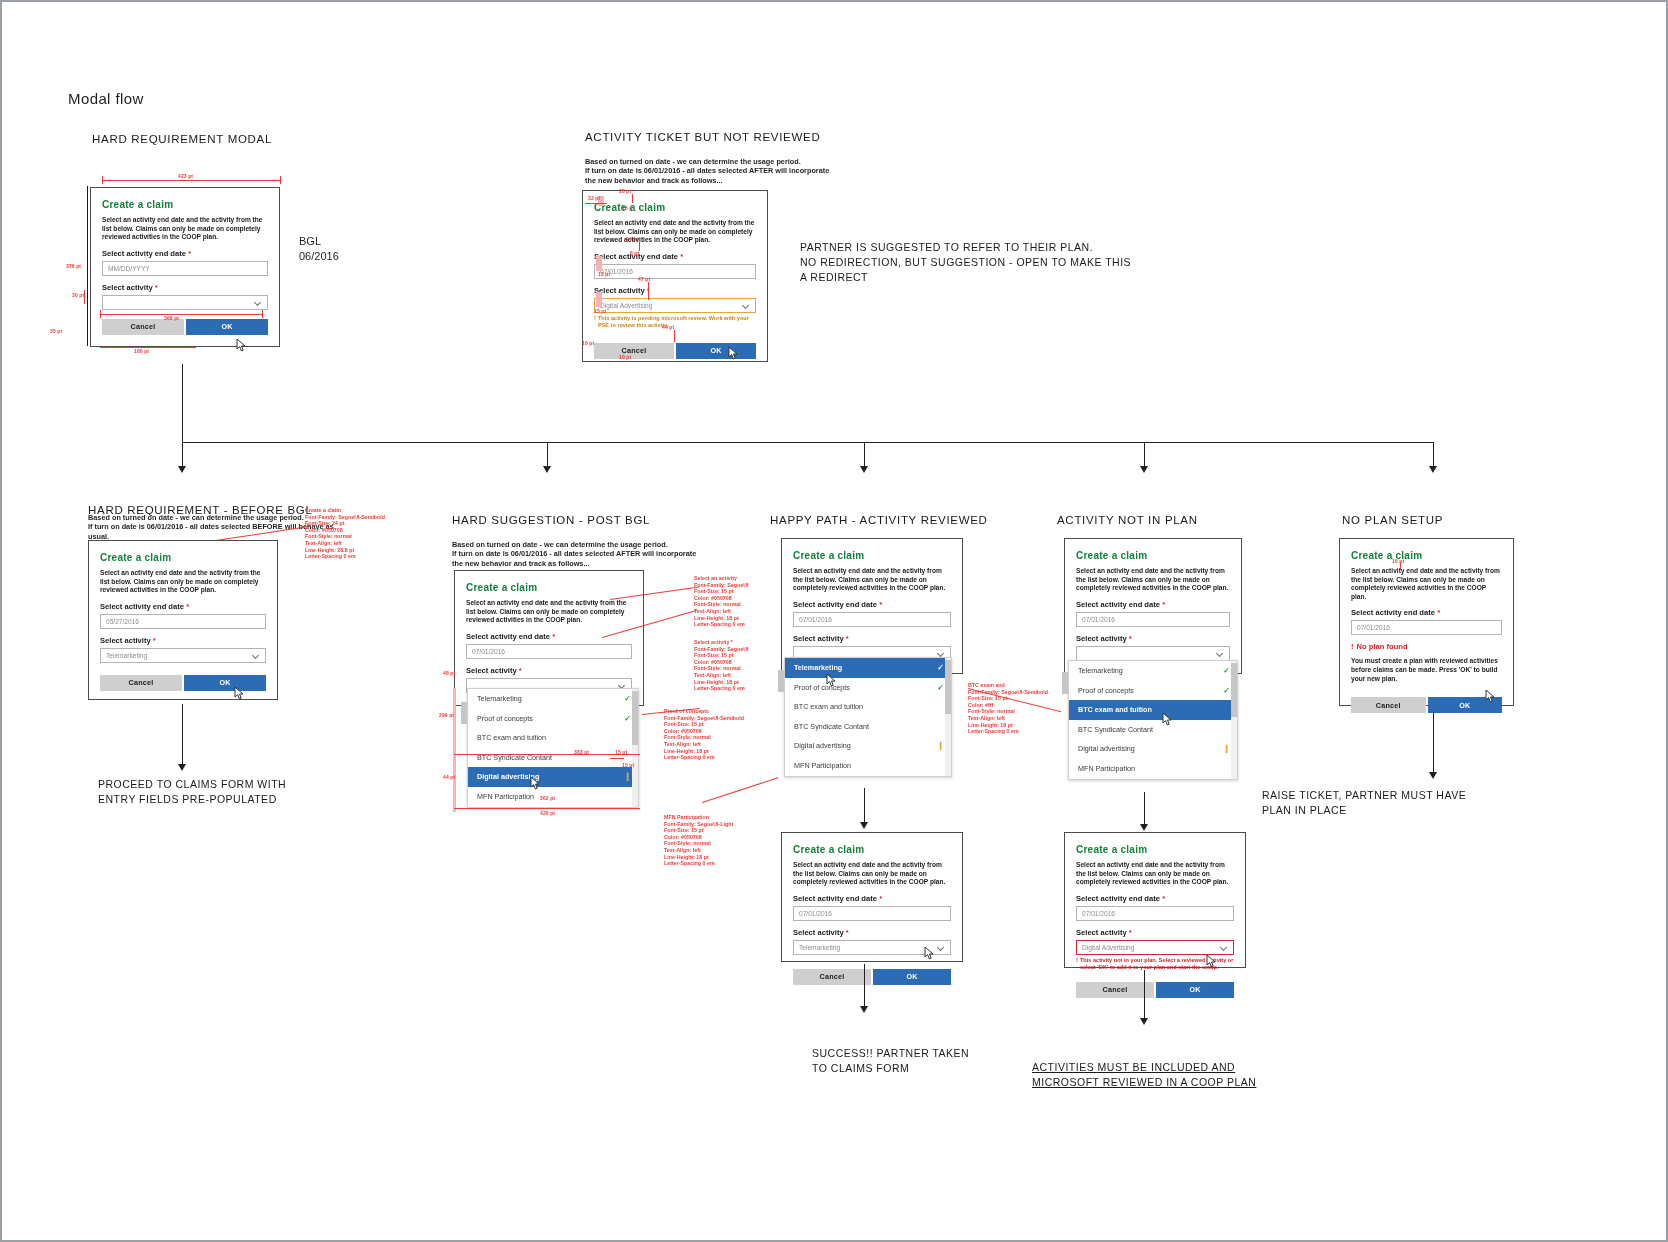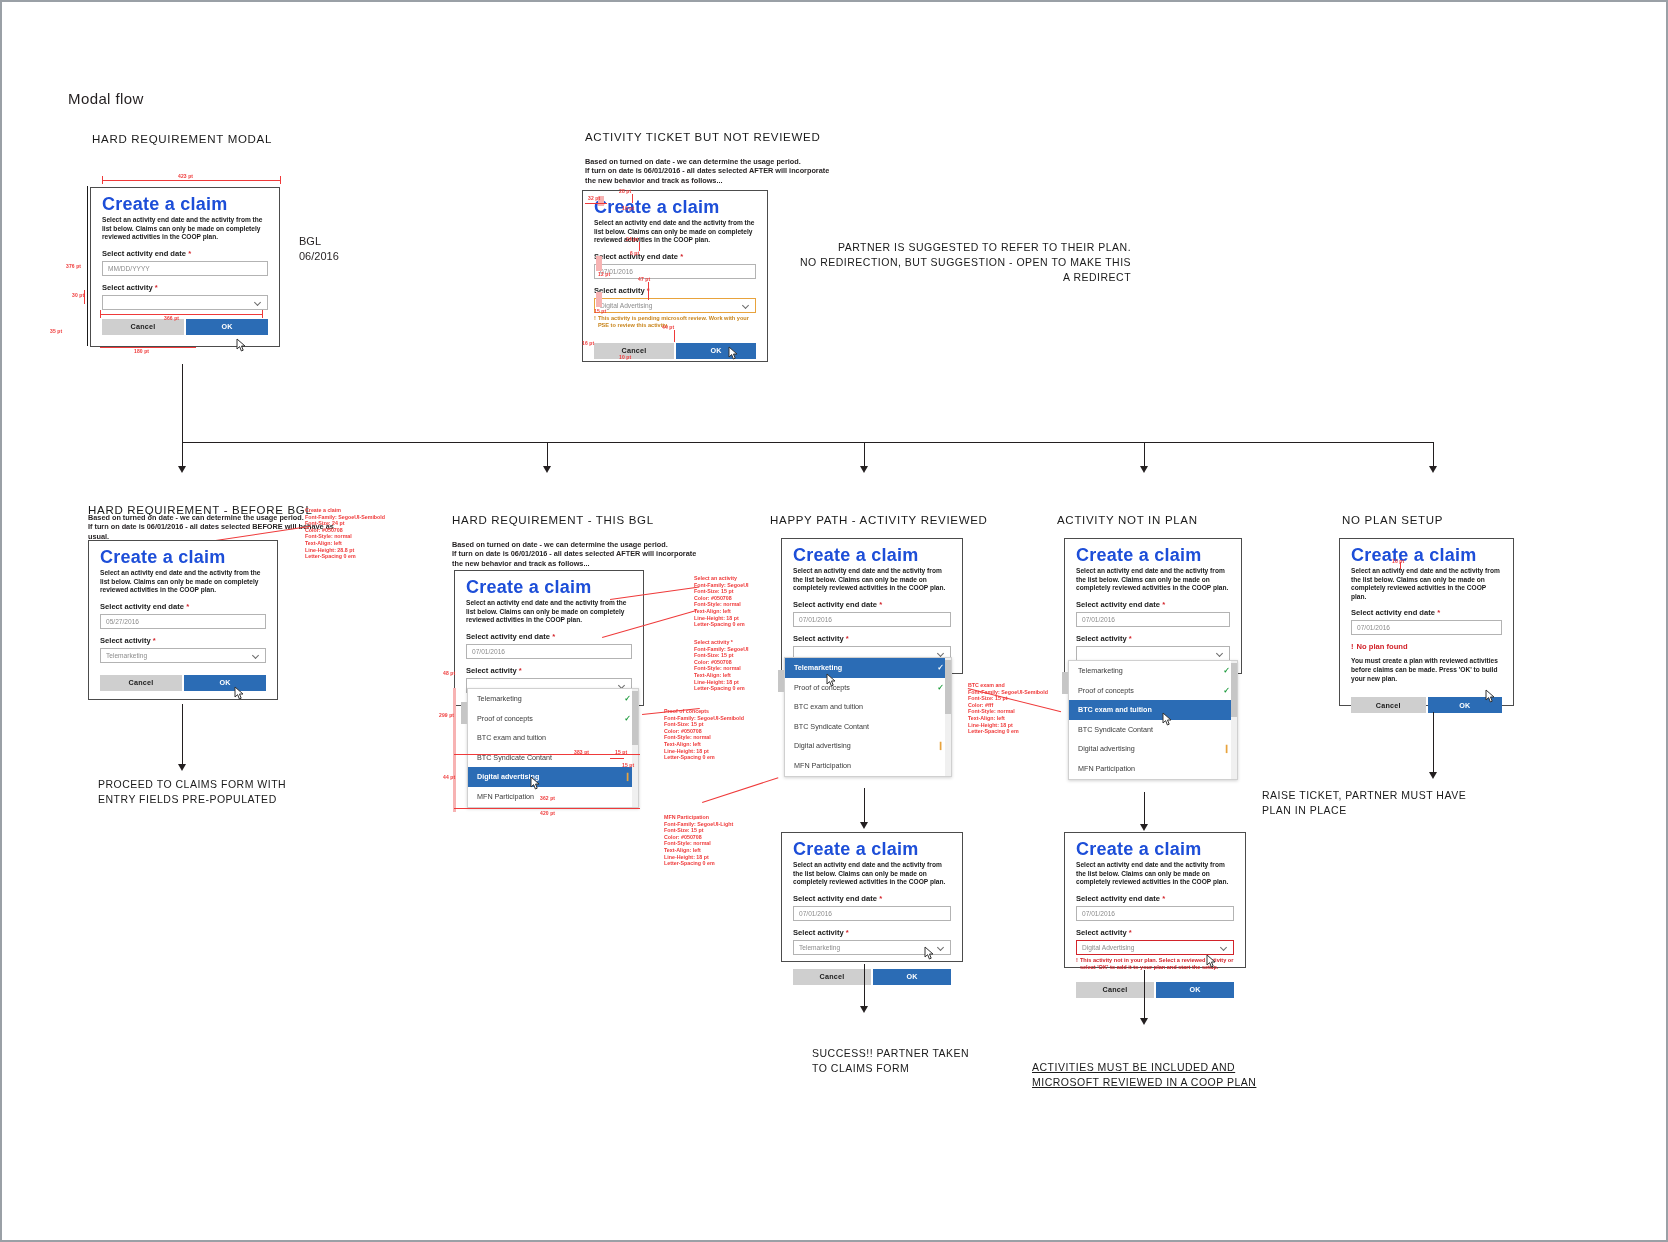--- a/index.html
+++ b/index.html
@@ -9,21 +9,21 @@
   
   .doc-title{position:absolute;left:30px;top:22px;font-size:27px;color:#231f20;letter-spacing:.1px;font-weight:400;}
   .section-label{position:absolute;font-size:15px;color:#231f20;letter-spacing:.4px;font-weight:400;}
   .stage-label{position:absolute;font-size:11.5px;color:#1a1a1a;letter-spacing:.7px;white-space:nowrap;}
   .caption{position:absolute;font-size:10.5px;color:#1a1a1a;letter-spacing:.5px;line-height:15px;white-space:pre-line;}
   .note{position:absolute;font-size:7.3px;color:#231f20;line-height:9.4px;white-space:pre-line;font-weight:600;}
 
   
   .modal{position:absolute;background:#fff;border:1px solid #4c4c4c;box-sizing:border-box;}
   .m-pad{padding:9px 11px 0 11px;}
-  .m-title{font-size:18px;font-weight:700;color:#1d4ed8;letter-spacing:.25px;margin:0 0 4px 0;line-height:15px;}
+  .m-title{font-size:10px;font-weight:700;color:#15803d;letter-spacing:.25px;margin:0 0 4px 0;line-height:15px;}
   .m-desc{font-size:6.6px;font-weight:700;color:#1a1a1a;line-height:8.6px;margin:0 0 7px 0;}
   .m-lbl{font-size:7.6px;font-weight:700;color:#1a1a1a;margin:0 0 3px 0;}
   .m-lbl .req{color:#d2232a;font-weight:700;}
   .m-field{border:1px solid #b3b3b3;background:#fff;height:15px;font-size:6.6px;color:#8c8c8c;
            display:flex;align-items:center;padding:0 5px;box-sizing:border-box;margin:0 0 7px 0;}
   .m-select{border:1px solid #b3b3b3;background:#fff;height:15px;font-size:6.6px;color:#8c8c8c;
             display:flex;align-items:center;justify-content:space-between;padding:0 5px;box-sizing:border-box;}
   .m-select.err{border:1px solid #d2232a;}
   .m-select.warn{border:1px solid #e8a33d;}
   .chev{width:7px;height:7px;position:relative;flex:0 0 auto;}
@@ -161,21 +161,21 @@
   <div class="rtxt" style="left:596px;top:269px;">12 pt</div>
   <div class="rtxt" style="left:636px;top:274px;">47 pt</div>
   <div class="rl rlv" style="left:646px;top:280px;height:18px;"></div>
   <div class="rpink" style="left:594px;top:290px;width:6px;height:15px;"></div>
   <div class="rtxt" style="left:592px;top:306px;">15 pt</div>
   <div class="rtxt" style="left:660px;top:322px;">44 pt</div>
   <div class="rl rlv" style="left:672px;top:328px;height:12px;"></div>
   <div class="rtxt" style="left:580px;top:338px;">16 pt</div>
   <div class="rtxt" style="left:617px;top:352px;">10 pt</div>
 
-  <div class="caption" style="left:798px;top:238px;text-align:right;">PARTNER IS SUGGESTED TO REFER TO THEIR PLAN.
+  <div class="caption" style="left:798px;top:238px;">PARTNER IS SUGGESTED TO REFER TO THEIR PLAN.
 NO REDIRECTION, BUT SUGGESTION - OPEN TO MAKE THIS
 A REDIRECT</div>
 
   <div class="cv" style="left:180px;top:362px;height:78px;"></div>
   <div class="ch" style="left:180px;top:440px;width:1252px;"></div>
   <div class="cv" style="left:180px;top:440px;height:26px;"></div>
   <div class="arrowdown" style="left:176px;top:464px;"></div>
   <div class="cv" style="left:545px;top:440px;height:26px;"></div>
   <div class="arrowdown" style="left:541px;top:464px;"></div>
   <div class="cv" style="left:862px;top:440px;height:26px;"></div>
@@ -218,21 +218,21 @@
   </div>
   <svg class="cursor" style="left:232px;top:684px;" viewBox="0 0 11 14">
       <path d="M1 1 L1 11 L3.6 8.6 L5.4 13 L7.2 12.2 L5.5 8 L9 8 Z" fill="#fff" stroke="#333" stroke-width="1"></path>
     </svg>
 
   <div class="cv" style="left:180px;top:702px;height:62px;"></div>
   <div class="arrowdown" style="left:176px;top:762px;"></div>
   <div class="caption" style="left:96px;top:775px;">PROCEED TO CLAIMS FORM WITH
 ENTRY FIELDS PRE-POPULATED</div>
 
-  <div class="stage-label" style="left:450px;top:512px;">HARD REQUIREMENT - THIS BGL</div>
+  <div class="stage-label" style="left:450px;top:512px;">HARD SUGGESTION - POST BGL</div>
   <div class="note" style="left:450px;top:538px;">Based on turned on date - we can determine the usage period.
 If turn on date is 06/01/2016 - all dates selected AFTER will incorporate
 the new behavior and track as follows...</div>
 
   <div class="modal" style="left:452px;top:568px;width:190px;height:136px;">
     <div class="m-pad">
       <div class="m-title">Create a claim</div>
       <div class="m-desc">Select an activity end date and the activity from the list below. Claims can only be made on completely reviewed activities in the COOP plan.</div>
       <div class="m-lbl"><span>Select activity end date</span> <span class="req">*</span></div>
       <div class="m-field">07/01/2016</div>

